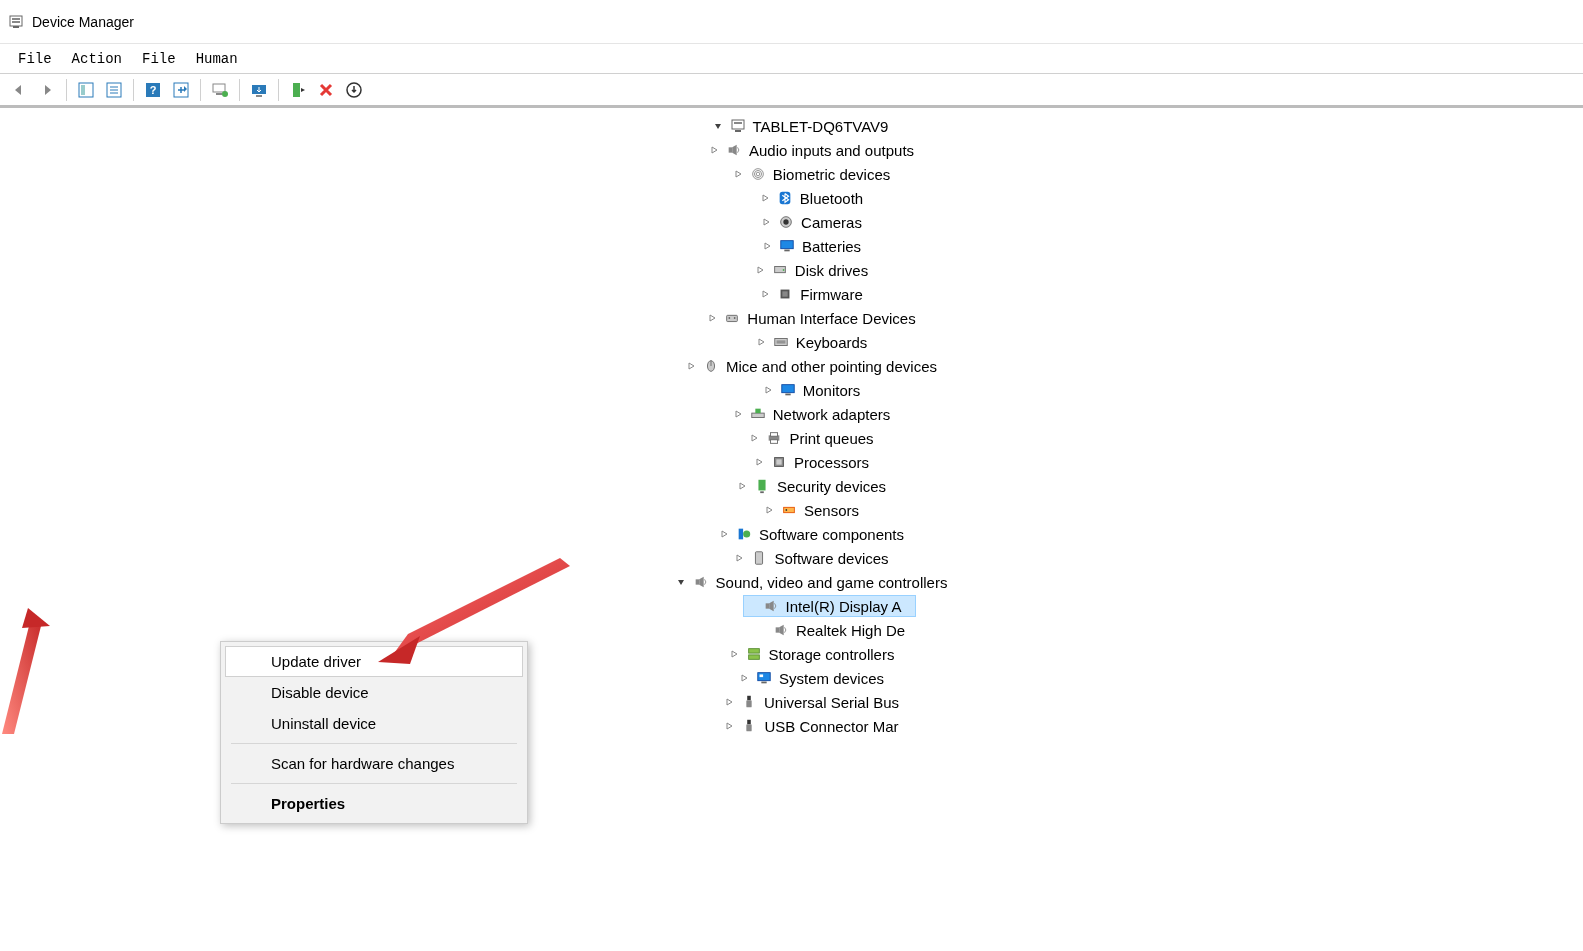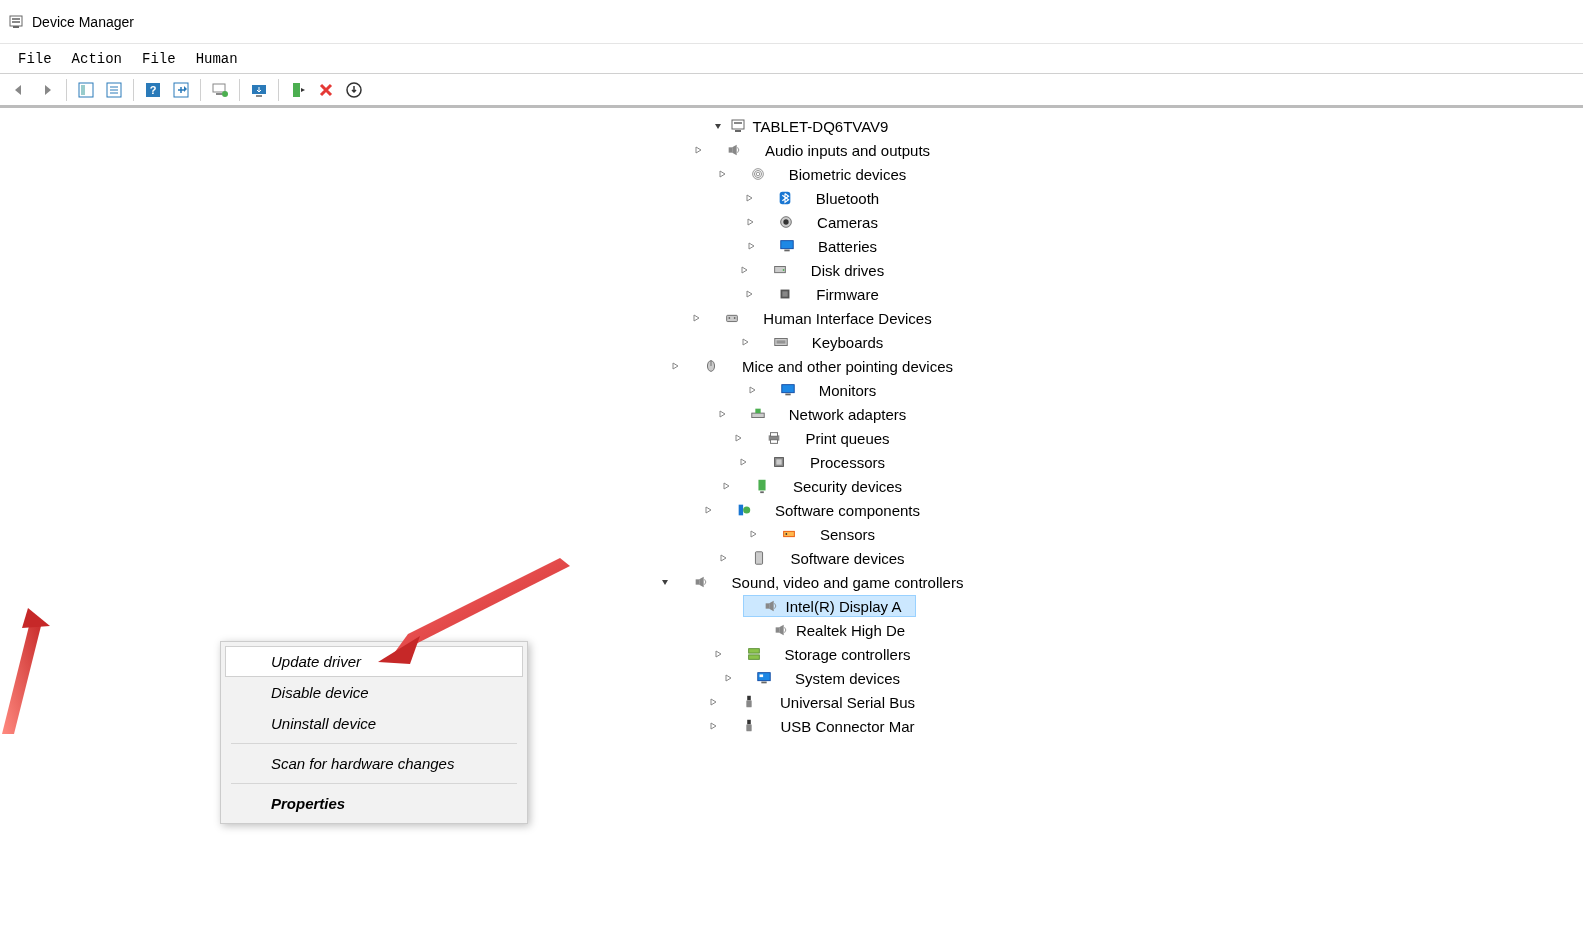--- a/index.html
+++ b/index.html
@@ -72,38 +72,37 @@
 }
 .node .expander.blank { visibility: hidden; }
 .node .dev-icon {
   width: 18px; height: 18px;
   display: inline-flex; align-items: center; justify-content: center;
   margin: 0 6px 0 4px;
   flex-shrink: 0;
 }
 .node .label { font-size: 15px; }
 .indent-1 { padding-left: 8px; }
-.indent-2 { padding-left: 30px; gap: 16px; }
+.indent-2 { padding-left: 30px; }
 .indent-3 { padding-left: 68px; }
 .context-menu {
   position: absolute;
   left: 220px;
   top: 533px;
   width: 308px;
   background: #f2f2f2;
   border: 1px solid #cccccc;
   box-shadow: 2px 2px 8px rgba(0,0,0,.25);
   padding: 4px 4px;
   z-index: 10;
 }
 .context-menu .cm-item {
   padding: 7px 18px 7px 46px;
   font-size: 15px;
   cursor: default;
-  font-style: italic;
 }
 .context-menu .cm-item.hover {
   background: #ffffff;
   border: 1px solid #d0d0d0;
   padding: 6px 17px 6px 45px;
 }
 .context-menu .cm-item.bold { font-weight: 700; }
 .context-menu .cm-sep {
   height: 1px; background: #d6d6d6; margin: 4px 6px;
 }
@@ -448,39 +447,39 @@
         <span class="label">Security devices</span>
       </div>
       <div class="node indent-2">
         <span class="expander">
           <svg width="10" height="10" viewBox="0 0 10 10">
             <path d="M3 2 L8 5 L3 8 Z" fill="none" stroke="#888" stroke-width="1"></path>
           </svg>
         </span>
         <span class="dev-icon">
           <svg width="16" height="16" viewBox="0 0 18 18">
+            <rect x="3" y="6" width="12" height="6" fill="#ffb74d" stroke="#e65100"></rect>
+            <circle cx="6" cy="9" r="1" fill="#333"></circle>
+          </svg>
+        </span>
+        <span class="label">Sensors</span>
+      </div>
+      <div class="node indent-2">
+        <span class="expander">
+          <svg width="10" height="10" viewBox="0 0 10 10">
+            <path d="M3 2 L8 5 L3 8 Z" fill="none" stroke="#888" stroke-width="1"></path>
+          </svg>
+        </span>
+        <span class="dev-icon">
+          <svg width="16" height="16" viewBox="0 0 18 18">
             <rect x="3" y="3" width="5" height="12" fill="#1976d2"></rect>
             <circle cx="12" cy="9" r="4" fill="#4caf50"></circle>
           </svg>
         </span>
         <span class="label">Software components</span>
-      </div>
-      <div class="node indent-2">
-        <span class="expander">
-          <svg width="10" height="10" viewBox="0 0 10 10">
-            <path d="M3 2 L8 5 L3 8 Z" fill="none" stroke="#888" stroke-width="1"></path>
-          </svg>
-        </span>
-        <span class="dev-icon">
-          <svg width="16" height="16" viewBox="0 0 18 18">
-            <rect x="3" y="6" width="12" height="6" fill="#ffb74d" stroke="#e65100"></rect>
-            <circle cx="6" cy="9" r="1" fill="#333"></circle>
-          </svg>
-        </span>
-        <span class="label">Sensors</span>
       </div>
       <div class="node indent-2">
         <span class="expander">
           <svg width="10" height="10" viewBox="0 0 10 10">
             <path d="M3 2 L8 5 L3 8 Z" fill="none" stroke="#888" stroke-width="1"></path>
           </svg>
         </span>
         <span class="dev-icon">
           <svg width="16" height="16" viewBox="0 0 18 18">
             <rect x="5" y="2" width="8" height="14" rx="1" fill="#ccc" stroke="#666"></rect>

